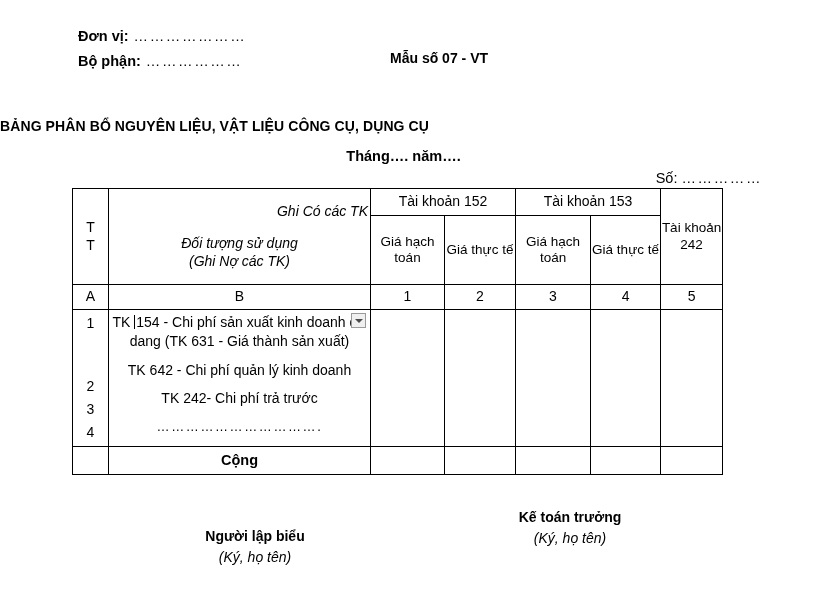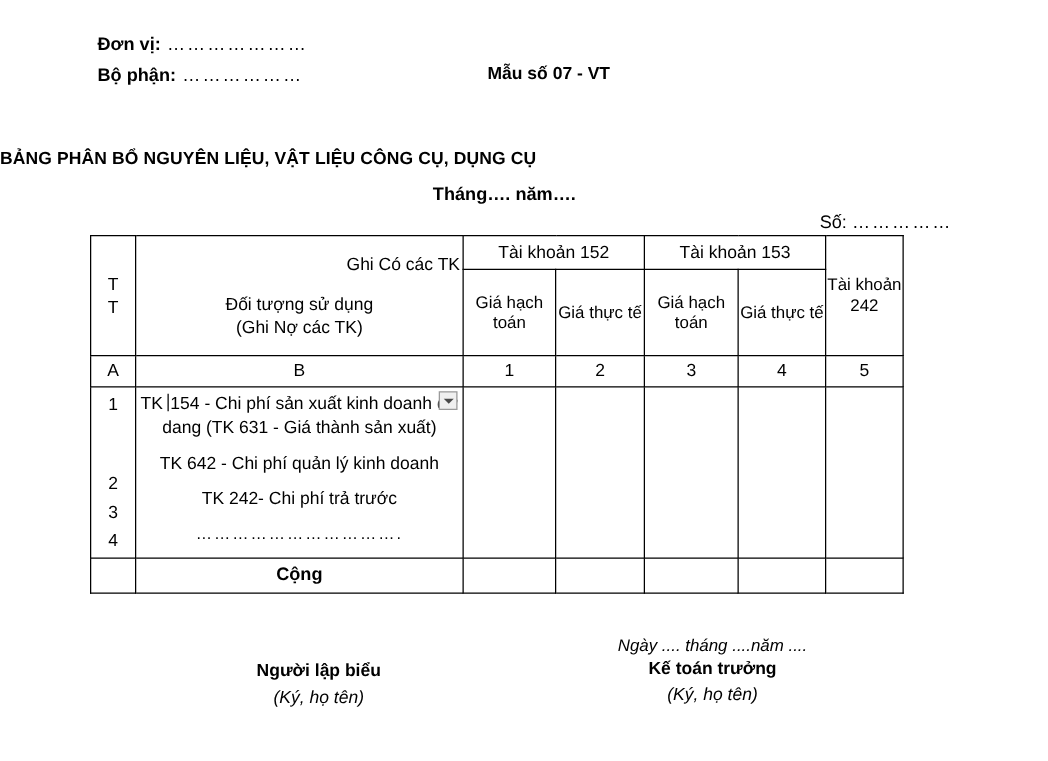--- a/index.html
+++ b/index.html
@@ -113,20 +113,21 @@
     font-size: 14px;
   }
   .hd-tt span { display: block; }
 
   .hd-obj {
     text-align: left;
     vertical-align: top;
     padding: 4px 6px 6px 8px;
     position: relative;
     height: 95px;
+    font-style: italic;
   }
   .ghi-co {
     text-align: right;
     font-size: 14px;
     padding-right: 2px;
     margin-bottom: 14px;
   }
   .obj-main {
     font-size: 14px;
     line-height: 1.3;
@@ -362,16 +363,15 @@
     </tr>
   </tbody>
 </table>
 
 <div class="sig-left">
   <div class="sig-role">Người lập biểu</div>
   <div class="sig-note">(Ký, họ tên)</div>
 </div>
 
 <div class="sig-right">
-  <div class="sig-date">Ngày .... tháng ....năm ....</div>
   <div class="sig-role">Kế toán trưởng</div>
   <div class="sig-note">(Ký, họ tên)</div>
 </div>
 
 </body></html>

